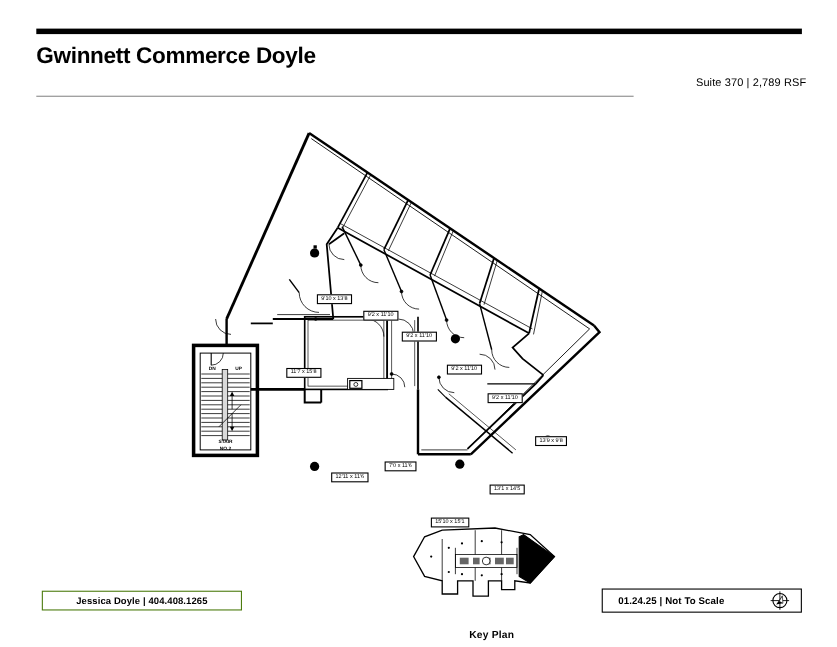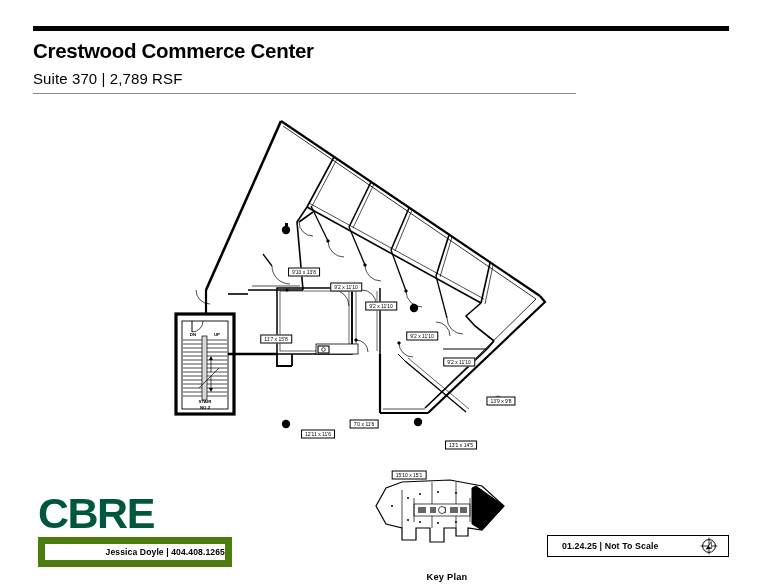--- a/index.html
+++ b/index.html
@@ -19,22 +19,22 @@
     background:#000;
   }
 
   
   .header{position:absolute;left:33px;top:40px;width:700px;}
   .title{
     font-size:20.5px;font-weight:bold;letter-spacing:-0.3px;
     line-height:1.1;margin:0;
   }
   .subtitle{
-    font-size:15px;font-weight:normal;color:#000;
-    margin:7px 0 0 0;letter-spacing:0.1px;
+    font-size:10px;font-weight:normal;color:#000;
+    margin:7px 0 0 0;letter-spacing:0.1px;text-align:right;
   }
   .hr-thin{
     width:543px;height:1px;background:#8a8a8a;margin:6px 0 0 0;
   }
   .address{
     font-size:8.2px;margin:4px 0 0 0;letter-spacing:0.05px;color:#000;
   }
 
   
   .plan-wrap{
@@ -54,22 +54,22 @@
 
   
   .logo{
     position:absolute;left:38px;top:492px;
     font-size:43px;font-weight:bold;letter-spacing:-1.5px;
     color:#00573F;line-height:1;
     font-family:"Liberation Sans", sans-serif;
   }
   .contact-box{
     position:absolute;left:38px;top:537px;width:180px;height:16px;
-    border:7px solid #4d7c0f;
-    display:flex;align-items:center;justify-content:flex-end;
+    border:1px solid #4d7c0f;
+    display:flex;align-items:center;justify-content:center;
     font-size:8.6px;font-weight:bold;letter-spacing:0.1px;
     background:#fff;
   }
 
   
   .keyplan{
     position:absolute;left:372px;top:476px;width:150px;height:80px;
   }
   .keyplan-label{
     position:absolute;left:372px;top:572px;width:150px;
@@ -92,21 +92,21 @@
   }
 </style>
 </head>
 <body>
 
 <div class="page">
 
   <div class="top-rule"></div>
 
   <div class="header">
-    <div class="title">Crestwood Commerce Center</div>
+    <div class="title">Gwinnett Commerce Doyle</div>
     <div class="subtitle">Suite 370 | 2,789 RSF</div>
     <div class="hr-thin"></div>
   </div>
 
   <div class="plan-wrap">
     <svg class="plan-svg" width="761" height="350" viewBox="0 0 761 350">
 
       <g fill="none" stroke="#000" stroke-linejoin="miter" stroke-linecap="butt">
 
         <path d="M 281,21 L 206,190" stroke-width="2.6"></path>
@@ -272,21 +272,20 @@
         <div style="position: absolute; left: 459px; top: 262px; transform: translate(-50%, -50%); white-space: nowrap; font-size: 5px; font-family: &quot;Liberation Sans&quot;, sans-serif; border: 0.7px solid rgb(0, 0, 0); background: rgb(255, 255, 255); padding: 1px 3px; line-height: 1; color: rgb(0, 0, 0);">9'2 x 11'10</div>
         <div style="position: absolute; left: 276px; top: 239px; transform: translate(-50%, -50%); white-space: nowrap; font-size: 5px; font-family: &quot;Liberation Sans&quot;, sans-serif; border: 0.7px solid rgb(0, 0, 0); background: rgb(255, 255, 255); padding: 1px 3px; line-height: 1; color: rgb(0, 0, 0);">11'7 x 15'8</div>
         <div style="position: absolute; left: 501px; top: 301px; transform: translate(-50%, -50%); white-space: nowrap; font-size: 5px; font-family: &quot;Liberation Sans&quot;, sans-serif; border: 0.7px solid rgb(0, 0, 0); background: rgb(255, 255, 255); padding: 1px 3px; line-height: 1; color: rgb(0, 0, 0);">13'9 x 9'8</div>
         <div style="position: absolute; left: 318px; top: 334px; transform: translate(-50%, -50%); white-space: nowrap; font-size: 5px; font-family: &quot;Liberation Sans&quot;, sans-serif; border: 0.7px solid rgb(0, 0, 0); background: rgb(255, 255, 255); padding: 1px 3px; line-height: 1; color: rgb(0, 0, 0);">12'11 x 11'6</div>
         <div style="position: absolute; left: 364px; top: 324px; transform: translate(-50%, -50%); white-space: nowrap; font-size: 5px; font-family: &quot;Liberation Sans&quot;, sans-serif; border: 0.7px solid rgb(0, 0, 0); background: rgb(255, 255, 255); padding: 1px 3px; line-height: 1; color: rgb(0, 0, 0);">7'0 x 11'6</div>
         <div style="position: absolute; left: 461px; top: 345px; transform: translate(-50%, -50%); white-space: nowrap; font-size: 5px; font-family: &quot;Liberation Sans&quot;, sans-serif; border: 0.7px solid rgb(0, 0, 0); background: rgb(255, 255, 255); padding: 1px 3px; line-height: 1; color: rgb(0, 0, 0);">13'1 x 14'5</div>
         <div style="position: absolute; left: 409px; top: 375px; transform: translate(-50%, -50%); white-space: nowrap; font-size: 5px; font-family: &quot;Liberation Sans&quot;, sans-serif; border: 0.7px solid rgb(0, 0, 0); background: rgb(255, 255, 255); padding: 1px 3px; line-height: 1; color: rgb(0, 0, 0);">15'10 x 15'1</div>
       </div>
   </div>
 
-  <div class="logo">CBRE</div>
   <div class="contact-box">
     <span>Jessica Doyle | 404.408.1265</span>
   </div>
 
   <div class="keyplan">
     <svg width="150" height="80" viewBox="0 0 150 80">
       <g stroke="#000" stroke-width="1.2" fill="#fff">
 
         <path d="M 30,6 L 78,4 L 110,10 L 132,30 L 110,54 L 96,52 L 96,60 L 84,60 L 84,52
                  L 72,52 L 72,66 L 58,66 L 58,52 L 44,52 L 44,64 L 30,64 L 30,52

